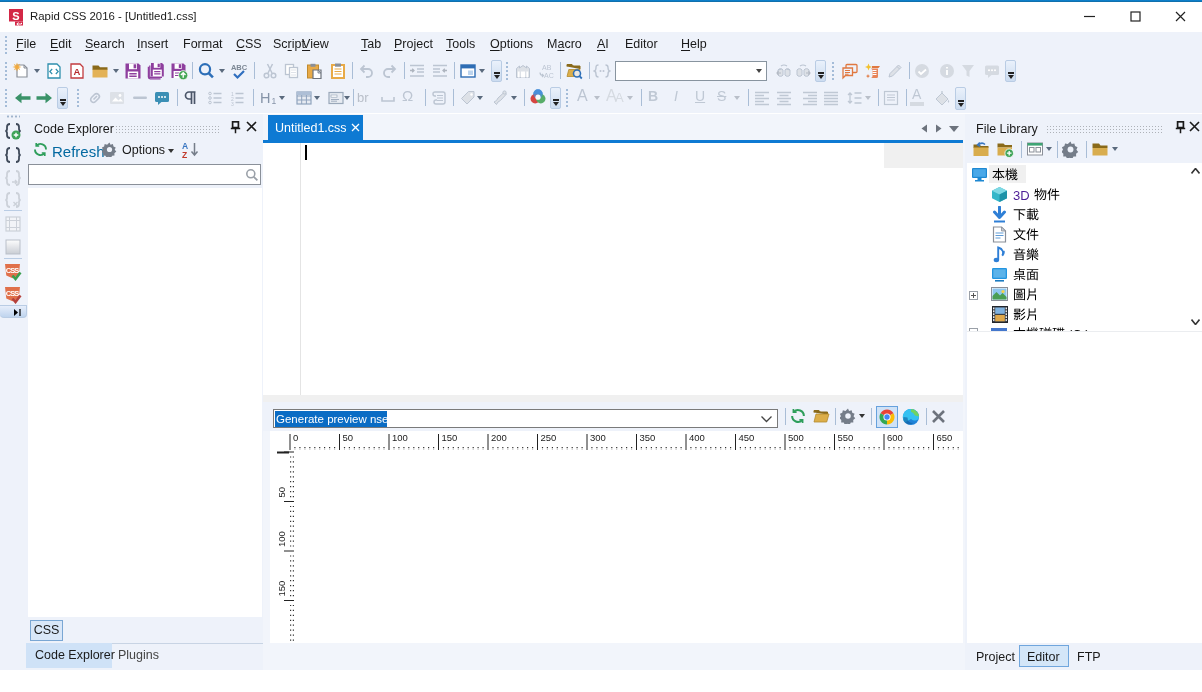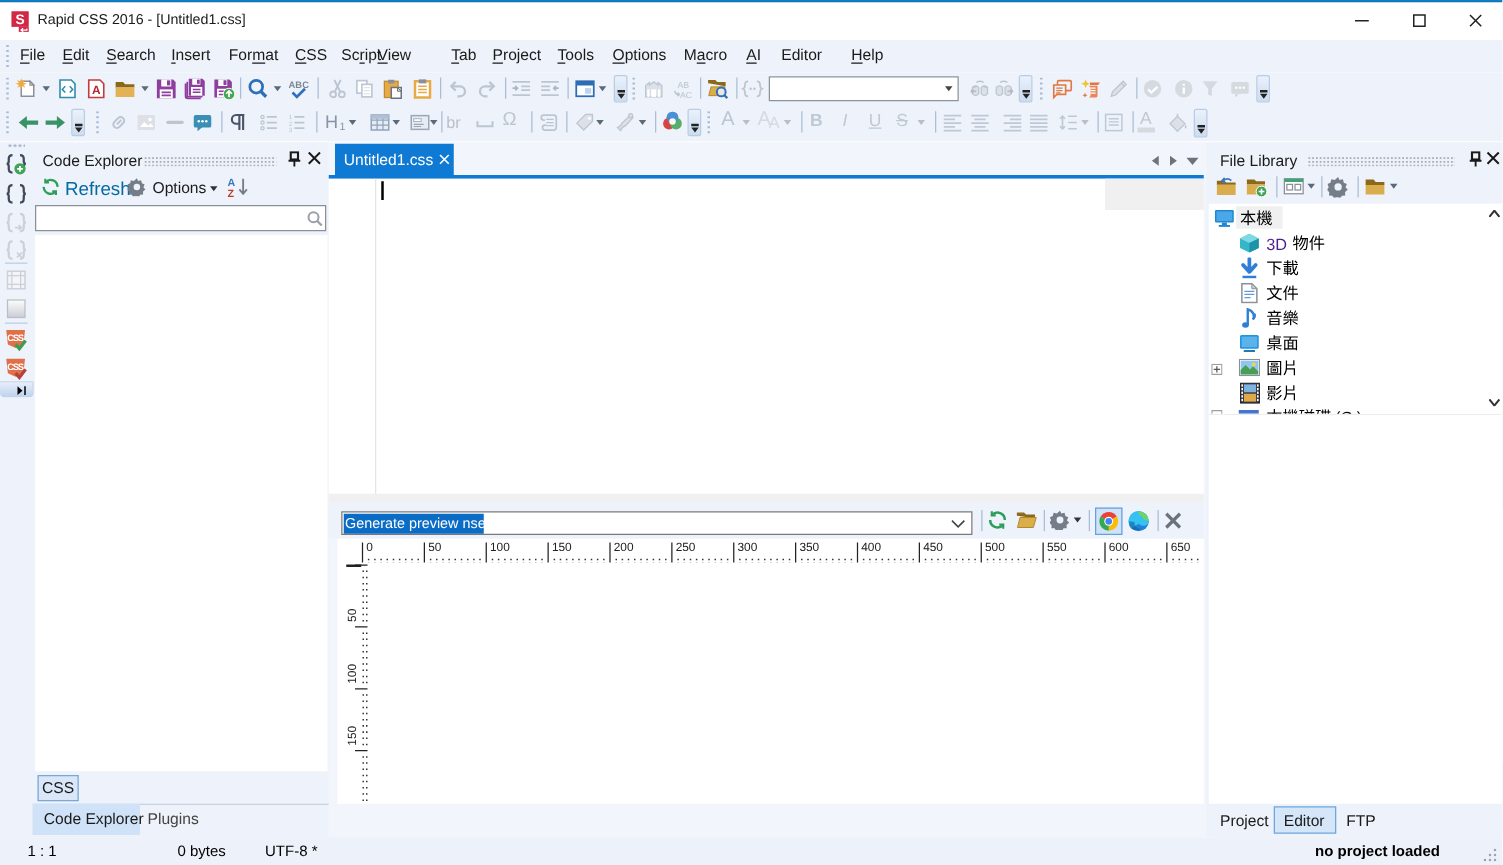--- a/index.html
+++ b/index.html
@@ -808,27 +808,13 @@
           <path transform="translate(39.0,11.2) scale(0.01300,-0.01300)" d="M498 170C459 108 402 40 349 -7C365 -18 393 -43 405 -56C458 -3 522 77 567 147ZM732 134C795 78 869 0 903 -52L958 -9C923 41 848 118 784 172ZM51 787V718H173C145 565 100 423 29 328C41 308 58 266 63 247C81 271 98 297 114 325V-34H178V46H340V479H182C208 554 229 635 245 718H358V787ZM178 411H275V113H178ZM442 812V693H365V632H442V352H614V264H372V200H614V-79H688V200H960V264H688V352H923V413H507V632H606V485H852V632H954V693H852V822H788V693H669V828H606V693H507V812ZM788 632V540H669V632Z"></path>
           <text x="55" y="11.5" font-size="13" fill="#000" font-family="Liberation Sans"> (C:)</text>
         </svg>
       </div>
 
  <div class="abs" style="left:9px;top:536px;font-size:12.5px;color:#1a1a1a">Project</div>
  <div class="abs" style="left:52px;top:531px;width:50px;height:22px;background:#d4e6f8;border:1px solid #70a6dd"></div>
  <div class="abs" style="left:60px;top:536px;font-size:12.5px;color:#1a1a1a">Editor</div>
  <div class="abs" style="left:110px;top:536px;font-size:12.5px;color:#1a1a1a">FTP</div>
 </div>
-<div class="abs" id="statusbar">
- <div class="abs" style="left:22px;top:4px;font-size:12px;color:#000">1 : 1</div>
- <div class="abs" style="left:142px;top:4px;font-size:12px;color:#000">0 bytes</div>
- <div class="abs" style="left:212px;top:4px;font-size:12px;color:#000">UTF-8 *</div>
- <div class="abs" style="left:1052px;top:4px;font-size:12px;font-weight:bold;color:#000">no project loaded</div>
-      <svg class="abs" style="left:1186px;top:8px" width="12" height="12" viewBox="0 0 12 12">
-        <circle cx="10" cy="2" r="1" fill="#9aa4ae"></circle>
-        <circle cx="10" cy="6" r="1" fill="#9aa4ae"></circle>
-        <circle cx="10" cy="10" r="1" fill="#9aa4ae"></circle>
-        <circle cx="6" cy="6" r="1" fill="#9aa4ae"></circle>
-        <circle cx="6" cy="10" r="1" fill="#9aa4ae"></circle>
-        <circle cx="2" cy="10" r="1" fill="#9aa4ae"></circle>
-      </svg>
 </div>
-</div>
 
 </body></html>

